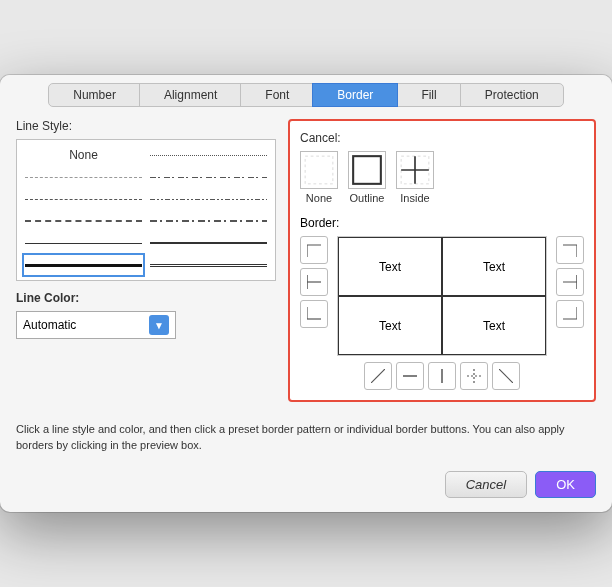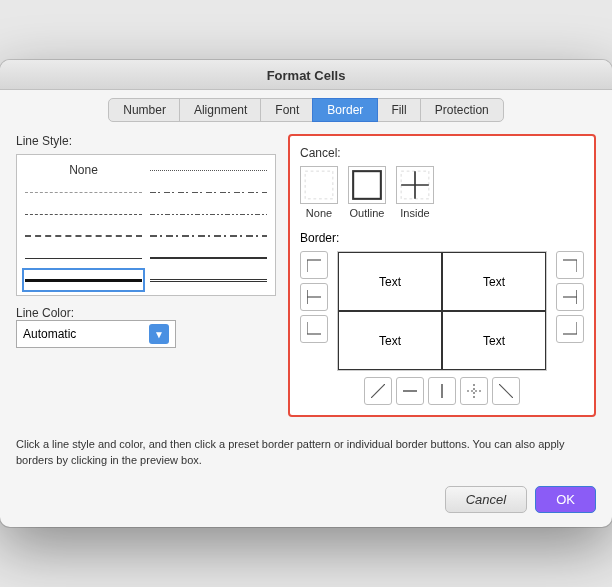--- a/index.html
+++ b/index.html
@@ -29,21 +29,21 @@
       border-bottom: 1px solid #c0c0c0;
     }
     .tabs {
       display: flex;
       justify-content: center;
       gap: 0;
       padding: 8px 10px 0;
       background: #f5f5f5;
     }
     .tab {
-      padding: 4px 14px;
+      padding: 4px 24px;
       font-size: 12px;
       border: 1px solid #c0c0c0;
       background: #e8e8e8;
       cursor: pointer;
       color: #333;
       margin: 0 -1px;
     }
     .tab:first-child { border-radius: 5px 0 0 5px; }
     .tab:last-child { border-radius: 0 5px 5px 0; }
     .tab.active {
@@ -89,21 +89,21 @@
       align-items: center;
       height: 18px;
       cursor: pointer;
     }
     .line-none-label {
       font-size: 12px;
       color: #333;
       justify-content: center;
     }
     .color-section { margin-top: 10px; }
-    .color-label { font-size: 12px; color: #333; margin-bottom: 0; }
+    .color-label { font-size: 12px; color: #333; margin-bottom: 6px; font-weight: bold; }
     .color-dropdown {
       display: flex;
       align-items: center;
       border: 1px solid #aaa;
       border-radius: 0;
       background: white;
       padding: 3px 6px;
       width: 160px;
       cursor: pointer;
       justify-content: space-between;
@@ -201,23 +201,20 @@
       background: #8b5cf6;
       color: white;
       border-color: #3a7bd5;
     }
   </style>
 </head>
 <body>
 
 <div class="dialog">
 
-  <div class="title-bar">
-    <span>Format Cells</span>
-  </div>
 
   <div class="tabs">
     <div class="tab">Number</div>
     <div class="tab">Alignment</div>
     <div class="tab">Font</div>
     <div class="tab active">Border</div>
     <div class="tab">Fill</div>
     <div class="tab">Protection</div>
   </div>
 

